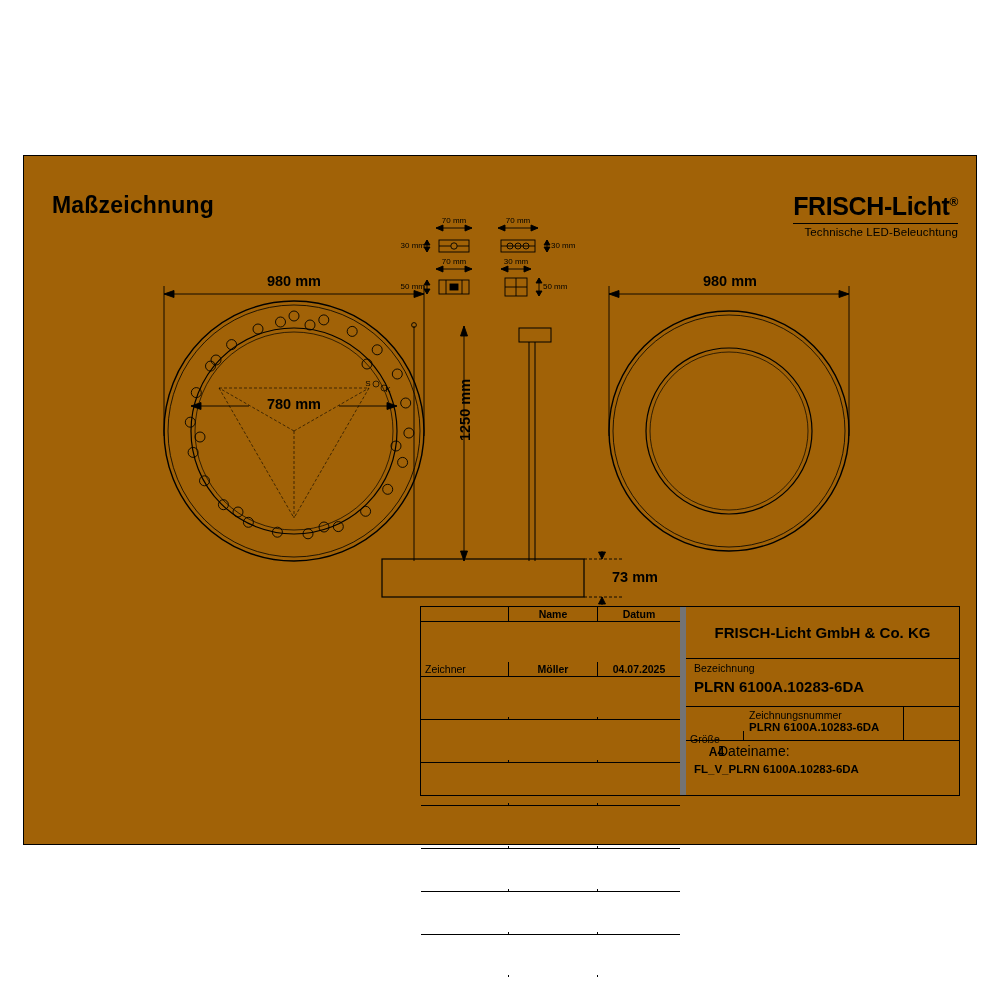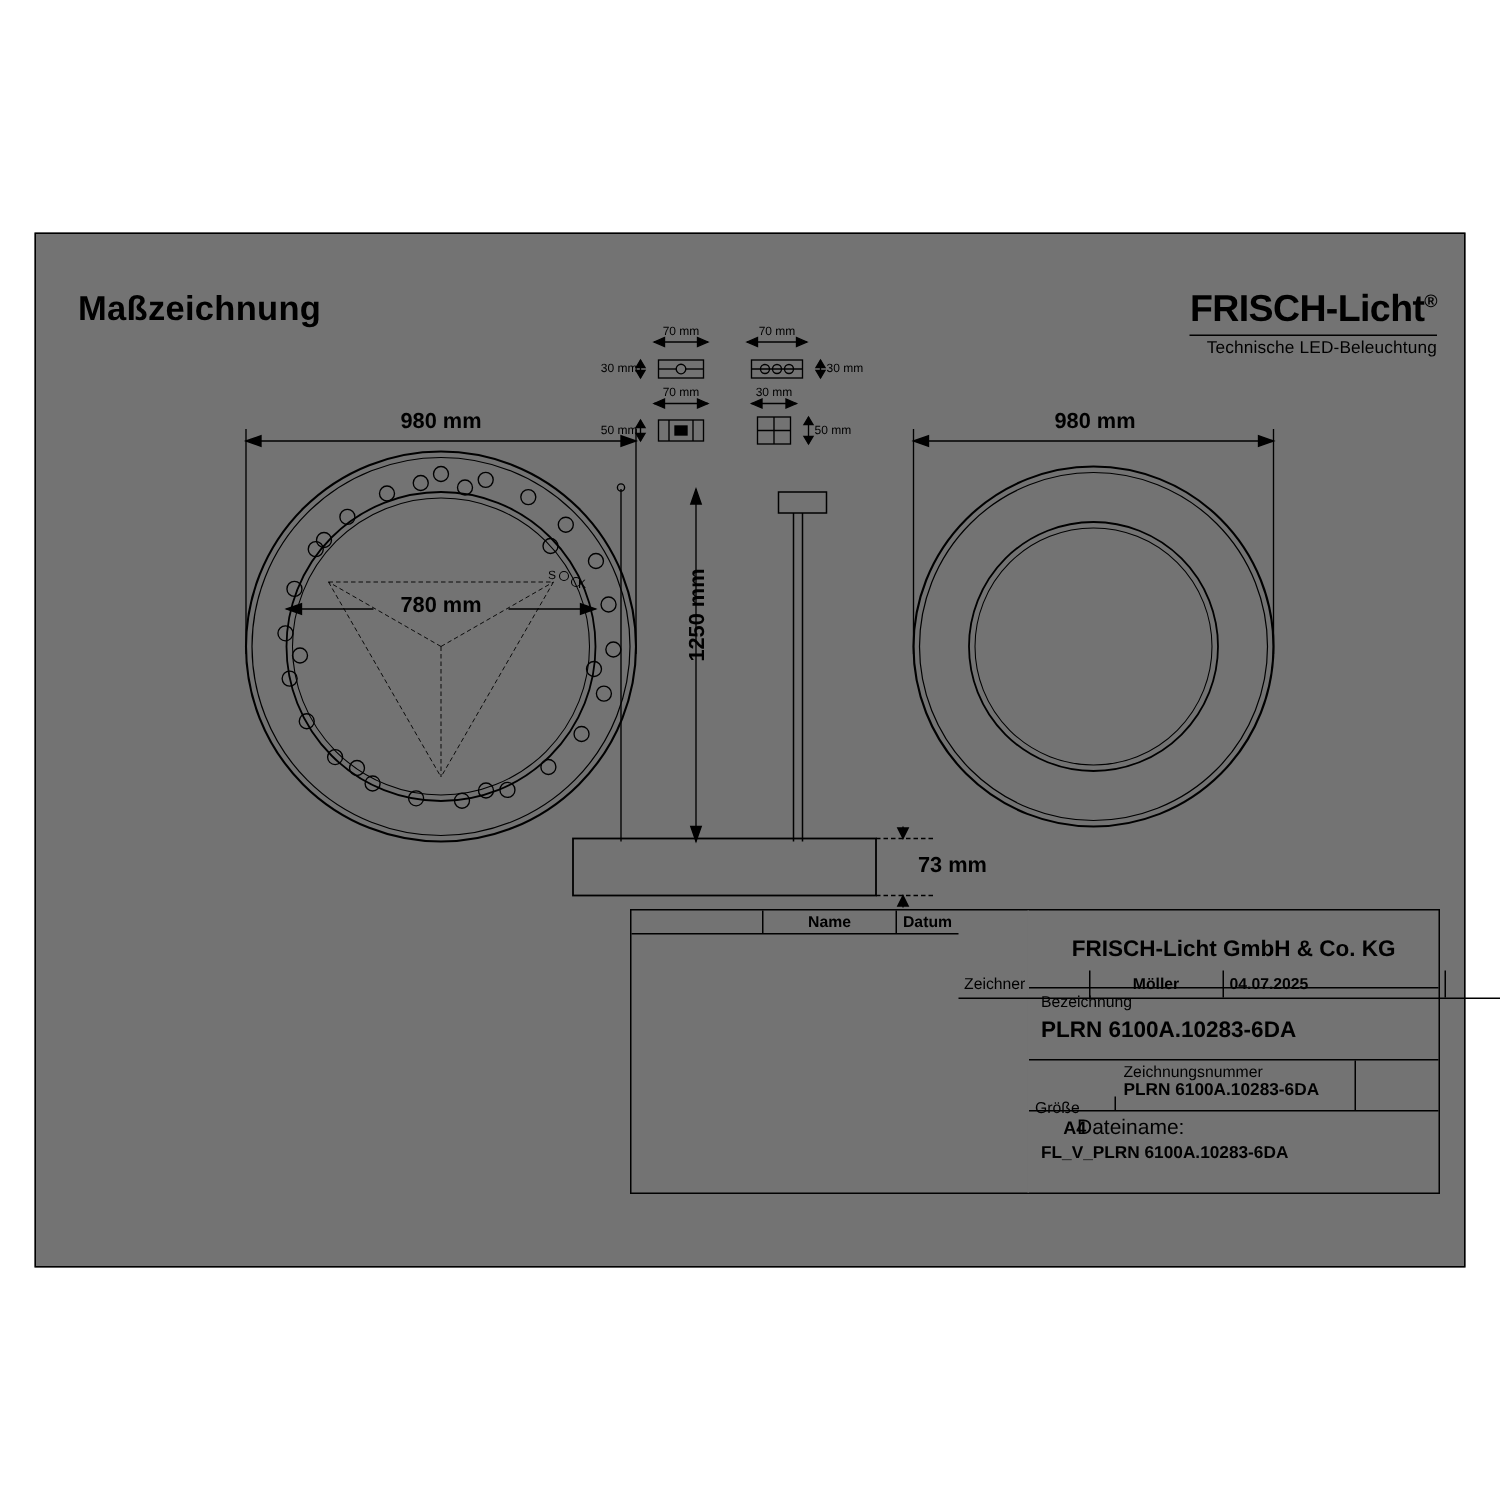--- a/index.html
+++ b/index.html
@@ -16,21 +16,21 @@
     overflow: hidden;
   }
   #sheet {
     position: absolute;
     left: 23px;
     top: 155px;
     width: 954px;
     height: 690px;
     border: 1px solid #000000;
     box-sizing: border-box;
-    background: #737373;
+    background: #a16207;
   }
   .abs { position: absolute; }
 
   
   #title {
     left: 28px;
     top: 36px;
     font-size: 23px;
     font-weight: bold;
     letter-spacing: 0.2px;
@@ -79,24 +79,24 @@
     left: 396px;
     top: 450px;
     width: 540px;
     height: 190px;
     border: 1px solid #000;
     box-sizing: border-box;
     display: flex;
   }
   #tb-left {
     width: 265px;
-    border-right: 1px solid #737373;
-    box-sizing: border-box;
-    display: flex;
-    flex-direction: row;
+    border-right: 6px solid #737373;
+    box-sizing: border-box;
+    display: flex;
+    flex-direction: column;
   }
   #tb-left .hrow {
     display: flex;
     height: 16px;
     border-bottom: 1px solid #000;
     box-sizing: border-box;
   }
   #tb-left .row {
     display: flex;
     height: 19px;

